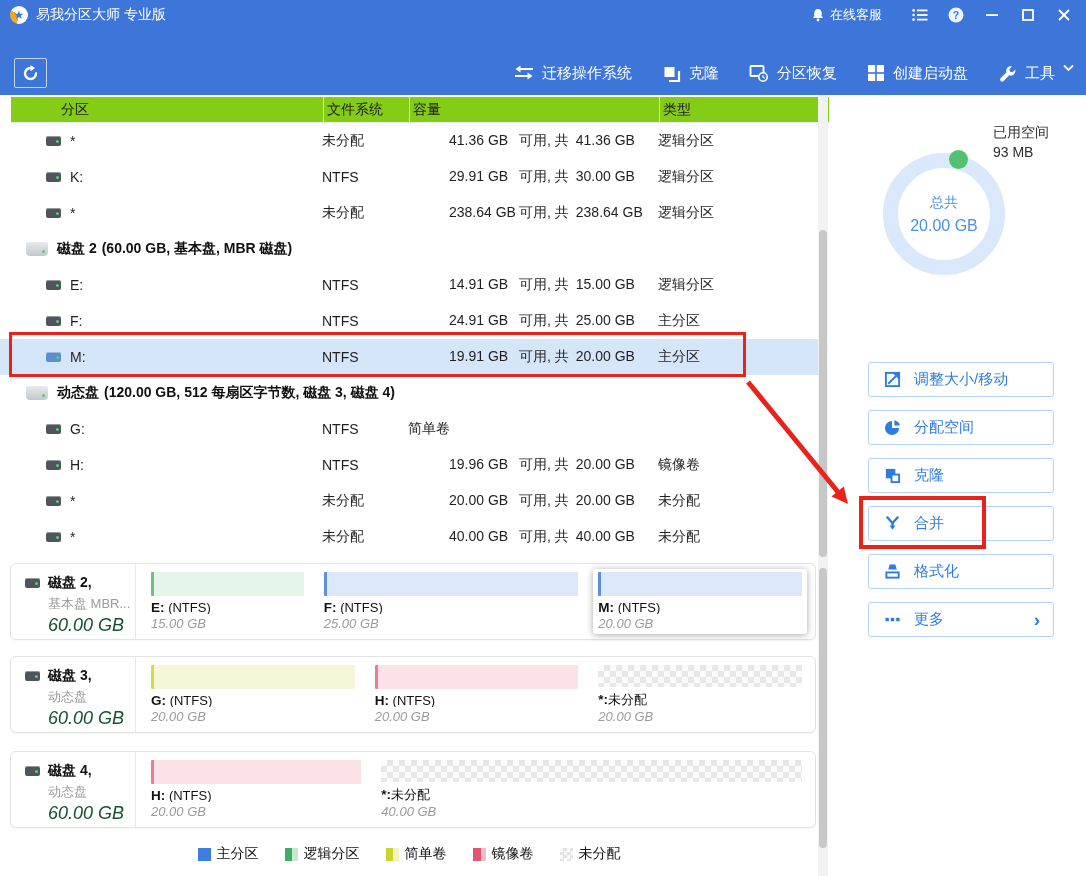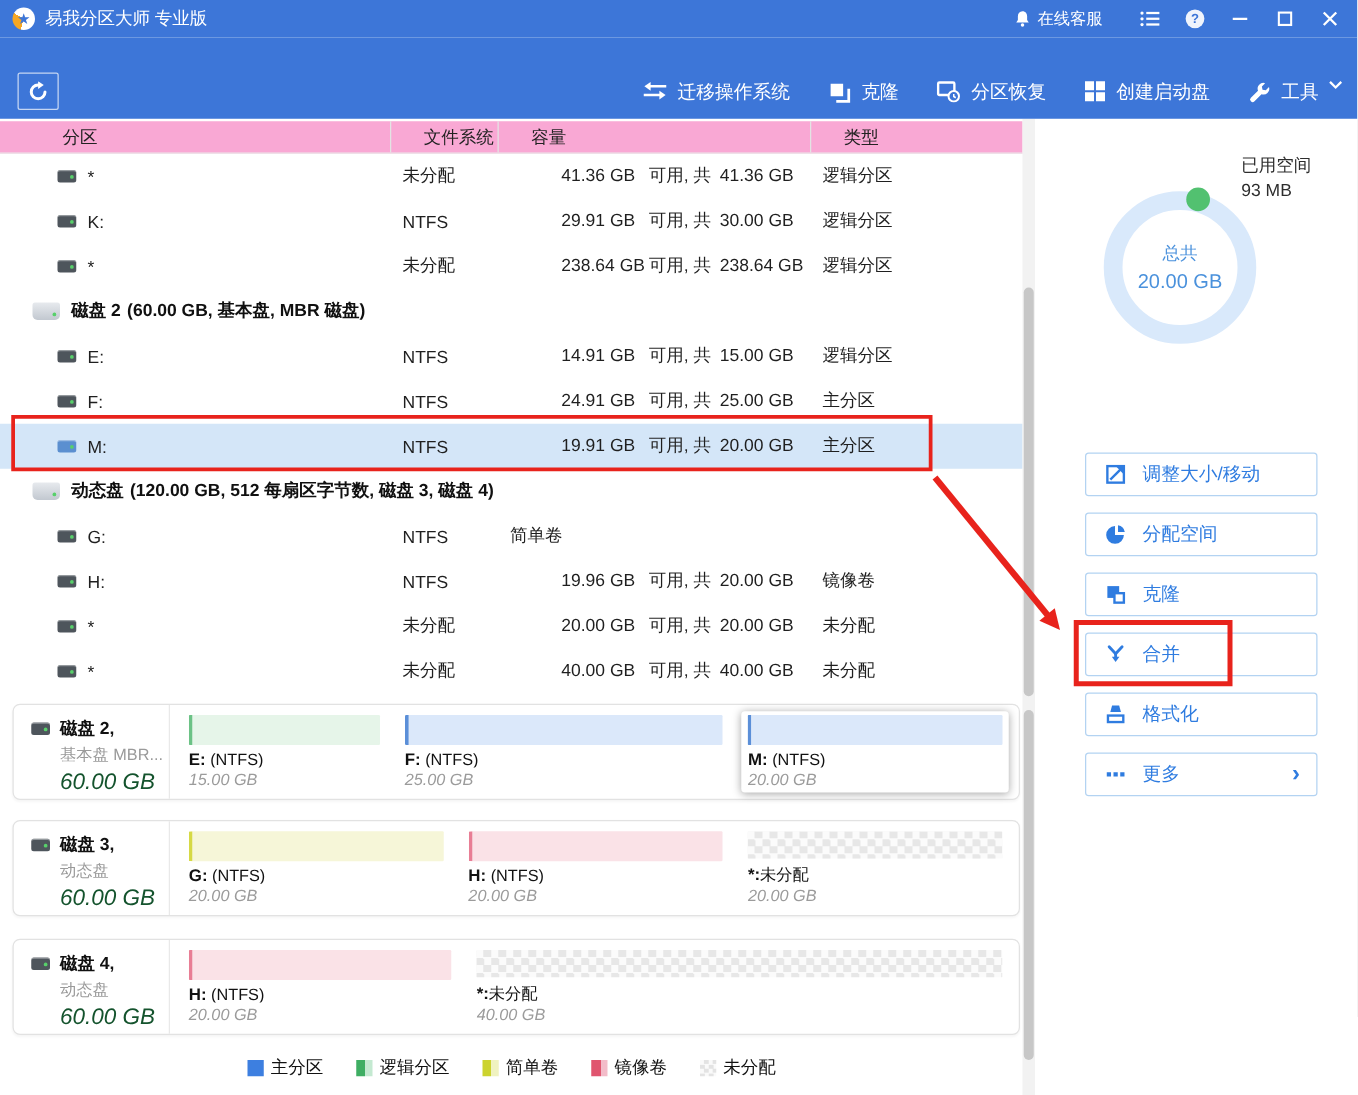--- a/index.html
+++ b/index.html
@@ -32,24 +32,24 @@
   .pg-btn { width:39px; height:100%; display:flex; align-items:center; justify-content:center; opacity:.45; }
   .pg-sep { width:1px; height:100%; background:rgba(255,255,255,.3); }
   .pg-run { flex:1; height:100%; display:flex; align-items:center; gap:9px; padding-left:12px;
     color:rgba(255,255,255,.5); font-size:14px; white-space:nowrap; }
   .play-tri { width:0; height:0; border-left:9px solid rgba(255,255,255,.5);
     border-top:6px solid transparent; border-bottom:6px solid transparent; }
   .toolbar-right { position:absolute; right:12px; top:28px; height:30px; display:flex;
     align-items:center; gap:30px; color:#fff; font-size:15px; }
   .tbr-item { display:flex; align-items:flex-start; gap:8px; cursor:pointer; white-space:nowrap; }
   
-  .thead { position:absolute; left:0; top:97px; width:818px; height:26px;
+  .thead { position:absolute; left:11px; top:97px; width:818px; height:26px;
     display:grid; grid-template-columns:312px 86px 250px 1fr; align-items:stretch;
-    font-size:14px; color:#222; border-bottom:1px solid #ececec; background:#f9a8d4; }
-  .thead > div { display:flex; align-items:center; padding-left:26px; }
+    font-size:14px; color:#222; border-bottom:1px solid #ececec; background:#84cc16; }
+  .thead > div { display:flex; align-items:center; padding-left:3px; }
   .thead > div + div { border-left:1px solid #e3e3e3; }
   .thead .h-part { padding-left:50px; }
   .rows { position:absolute; left:0; top:123px; width:818px; }
   .trow { height:36px; display:grid; grid-template-columns:312px 86px 250px 1fr;
     align-items:center; font-size:14px; color:#1f1f1f; cursor:default; }
   .trow.selected { background:#d4e6f8; }
   .c-part { padding-left:46px; display:flex; align-items:center; gap:9px; }
   .c-fs   { padding-left:10px; }
   .c-cap  { padding-left:8px; white-space:nowrap;margin-left:43px; }
   .c-type { padding-left:10px; }

